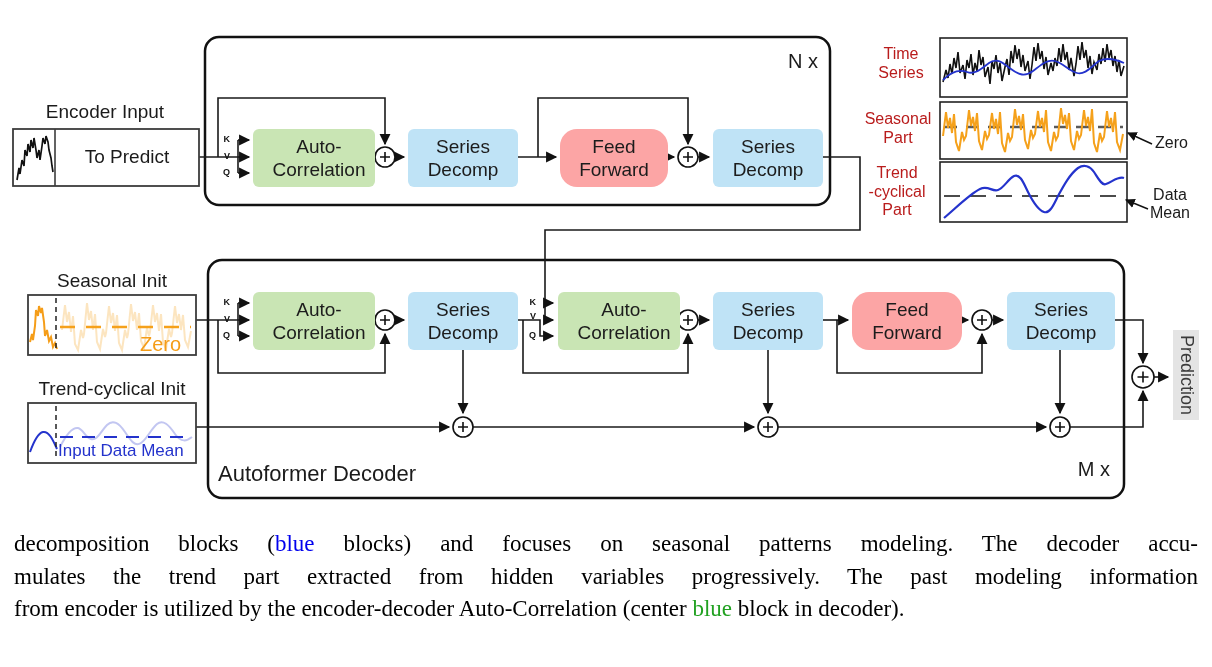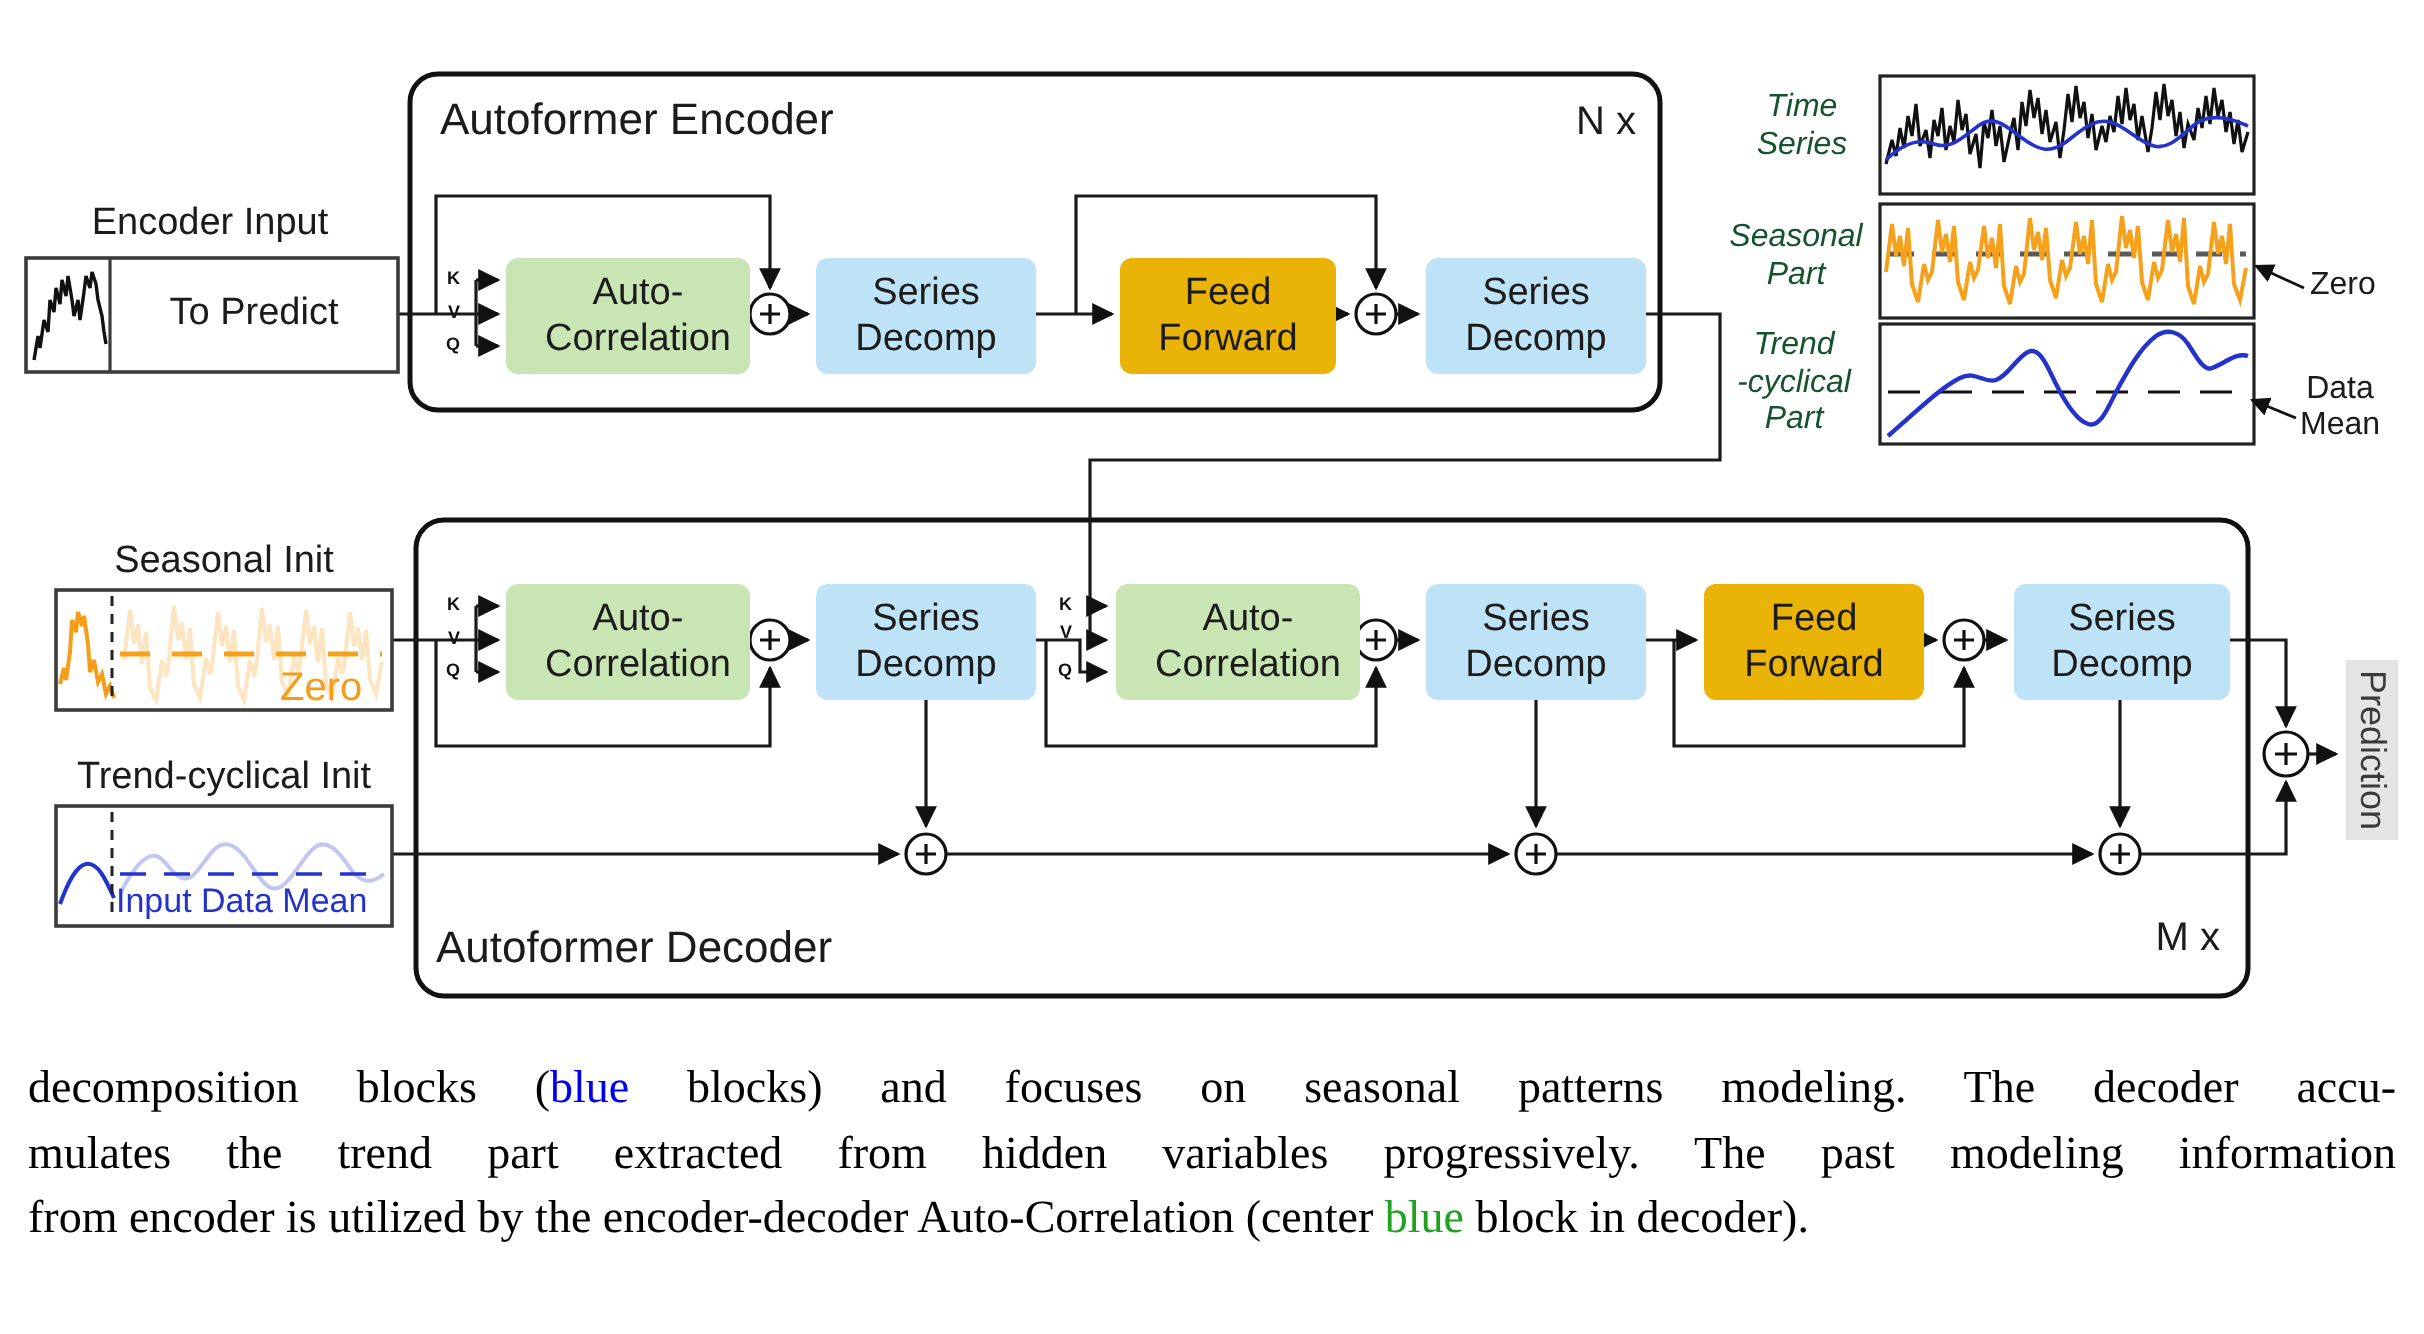--- a/index.html
+++ b/index.html
@@ -2,25 +2,25 @@
 <html><head>
 <meta charset="utf-8">
 <style>
   html,body{margin:0;padding:0;background:#ffffff;}
   #page{position:relative;width:1212px;height:667px;background:#fff;font-family:"Liberation Sans",sans-serif;color:#111;overflow:hidden;}
   #wires{position:absolute;left:0;top:0;}
   .lbl{position:absolute;text-align:center;color:#1b1b1b;}
   .block{position:absolute;border-radius:6px;display:flex;flex-direction:column;align-items:center;justify-content:center;font-size:19px;line-height:1.22;color:#1c1c1c;}
   .g{background:#c9e5b4;padding-left:10px;}
   .b{background:#bfe3f6;}
-  .p{background:#eab308;}
+  .p{background:#fca5a5;border-radius:17px;}
   .kvq{position:absolute;width:26px;text-align:right;font-size:9px;font-weight:bold;color:#111;line-height:10px;}
   .title{position:absolute;font-size:22px;color:#1b1b1b;}
   .repeat{position:absolute;font-size:20px;color:#1b1b1b;}
-  .sidelbl{position:absolute;font-size:16px;line-height:1.16;text-align:center;color:#14532d;font-style:italic;}
+  .sidelbl{position:absolute;font-size:16px;line-height:1.16;text-align:center;color:#b91c1c;}
   .ann{position:absolute;font-size:16px;line-height:1.12;color:#1b1b1b;}
   .initlbl{position:absolute;font-size:19px;text-align:center;color:#1b1b1b;}
   .zero-in{position:absolute;font-size:20px;color:#f59d18;}
   .mean-in{position:absolute;font-size:17px;color:#2433cc;}
   .pred{position:absolute;left:1173px;top:330px;width:26px;height:90px;background:#e4e4e4;color:#3a3a3a;
         writing-mode:vertical-rl;text-align:center;font-size:18px;display:flex;align-items:center;justify-content:center;}
   .caption{position:absolute;left:14px;top:528px;width:1184px;font-family:"Liberation Serif",serif;font-size:23px;line-height:32.5px;color:#000;}
   .cap-line{white-space:normal;}
   .jline{text-align:justify;text-align-last:justify;}
   .cap-blue{color:#0000ee;}
@@ -168,21 +168,20 @@
       <path fill="none" stroke="#2433cc" stroke-width="2" d="M30,452 C34,441 38,433 43,432 C49,431 53,440 57,449"></path>
       <path d="M56,406 V460" stroke="#222" stroke-width="1.5" stroke-dasharray="5 4" fill="none"></path>
       <path fill="none" stroke="#2433cc" stroke-width="2" opacity="0.28" d="M60,447 C66,435 72,427 78,428 C83,429 85,437 91,439 C97,441 101,431 107,425 C113,419 119,423 125,432 C131,441 135,447 141,443 C147,439 151,429 157,424 C163,419 169,425 175,434 C181,443 187,441 192,437"></path>
       <path d="M60,437 H192" stroke="#2433cc" stroke-width="1.8" stroke-dasharray="13 9" fill="none"></path>
     </g>
   </svg>
 
   <div class="lbl" style="left:30px;top:101px;width:150px;font-size:19px;">Encoder Input</div>
   <div class="lbl" style="left:58px;top:146px;width:138px;font-size:19px;">To Predict</div>
 
-  <div class="title" style="left:220px;top:47px;">Autoformer Encoder</div>
   <div class="repeat" style="left:770px;top:50px;width:48px;text-align:right;">N x</div>
 
   <div class="kvq" style="left:204px;top:134px;">K</div>
   <div class="kvq" style="left:204px;top:151px;">V</div>
   <div class="kvq" style="left:204px;top:167px;">Q</div>
 
   <div class="block g" style="left:253px;top:129px;width:112px;height:58px;">
     <span>Auto-</span>
     <span>Correlation</span>
   </div>

